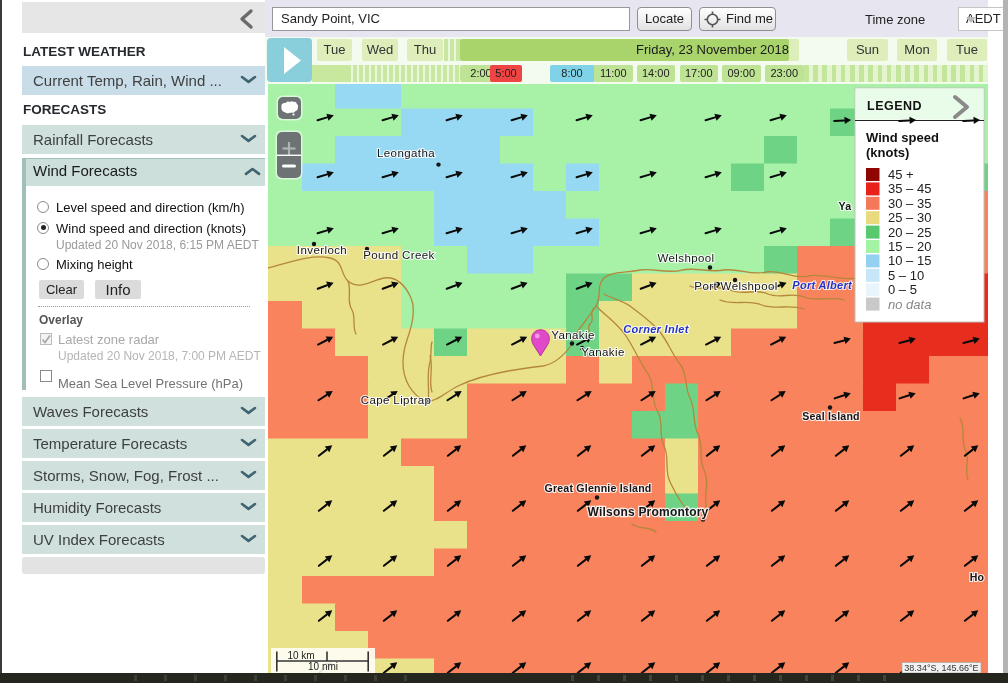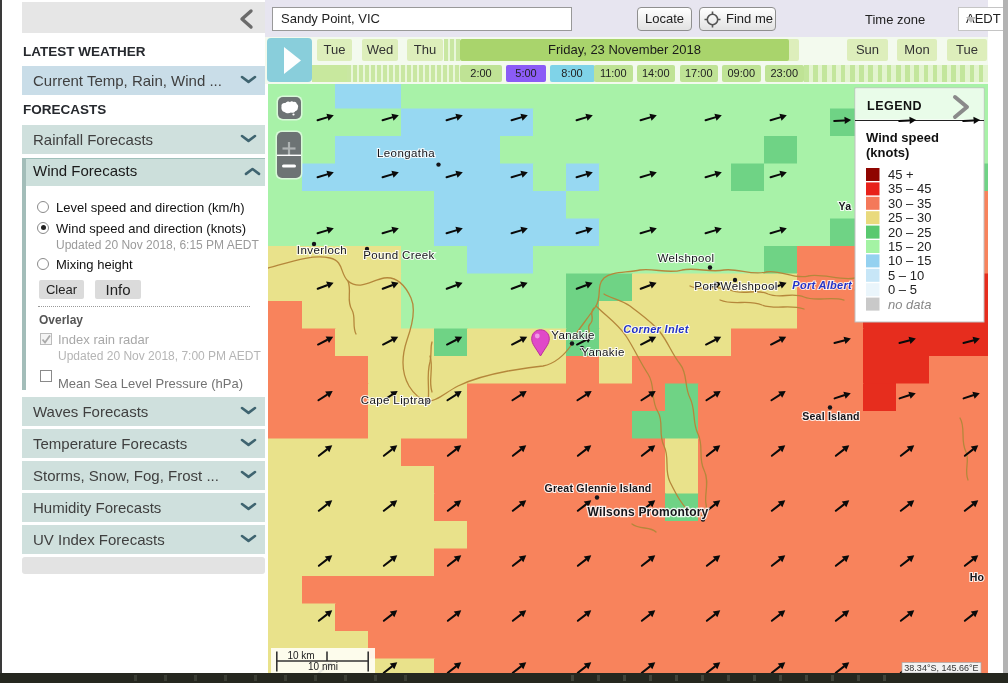--- a/index.html
+++ b/index.html
@@ -85,32 +85,32 @@
 <div class="abs" style="left:95px;top:280px;width:46px;height:19px;background:#dbdbdb;border-radius:2px;font-size:15px;color:#222;text-align:center;line-height:19px">Info</div>
 
 <div class="abs" style="left:38px;top:306px;width:212px;border-top:1.5px dotted #9a9a9a"></div>
 
 <div class="abs" style="left:39px;top:313px;font-size:12px;font-weight:bold;color:#555">Overlay</div>
 
 <div class="abs" style="left:40px;top:333px;width:12px;height:12px;border:1px solid #bbb;background:#f4f4f4"></div>
 <svg class="abs" style="left:41px;top:334px" width="11" height="11">
     <path d="M1.5,5.5 L4,8.5 L9,1.5" fill="none" stroke="#aaa" stroke-width="1.8"></path>
   </svg>
-<div class="abs" style="left:58px;top:331.5px;font-size:13px;color:#a8a8a8">Index rain radar</div>
+<div class="abs" style="left:58px;top:331.5px;font-size:13px;color:#a8a8a8">Latest zone radar</div>
 
 <div class="abs" style="left:58px;top:348.5px;font-size:12px;color:#b5b5b5">Updated 20 Nov 2018, 7:00 PM AEDT</div>
 
 <div class="abs" style="left:40px;top:369.5px;width:12px;height:12px;border:1px solid #8a8a8a;background:#fff"></div>
 <div class="abs" style="left:58px;top:376px;font-size:13px;color:#737373">Mean Sea Level Pressure (hPa)</div>
 
 <div class="abs" style="left:22px;top:557px;width:243px;height:17px;background:#e3e3e3;border-radius:3px"></div>
 
 <div class="abs" style="left:265px;top:0;width:723px;height:37px;background:#e7e5f0"></div>
 
-<div class="abs" style="left:272px;top:7px;width:300px;height:24px;background:#fff;border:1px solid #999;font-size:13px;color:#222;line-height:22px;padding-left:8px">Sandy Point, VIC</div>
+<div class="abs" style="left:272px;top:7px;width:358px;height:24px;background:#fff;border:1px solid #999;font-size:13px;color:#222;line-height:22px;padding-left:8px">Sandy Point, VIC</div>
 
 <div class="btn" style="left:637px;width:55px">Locate</div>
 
 <div class="btn" style="left:699px;width:77px;text-align:left;padding-left:26px">Find me</div>
 <svg class="abs" style="left:703px;top:10px" width="19" height="19">
     <circle cx="9.5" cy="9.5" r="5.2" fill="none" stroke="#555" stroke-width="1.6"></circle>
     <path d="M9.5,1.5 V4.5 M9.5,14.5 V17.5 M1.5,9.5 H4.5 M14.5,9.5 H17.5" stroke="#555" stroke-width="1.6"></path>
   </svg>
 
 <div class="abs" style="left:865px;top:12px;font-size:13px;color:#222">Time zone</div>
@@ -136,23 +136,23 @@
     <path d="M2,1 L19,14.5 L2,28 Z" fill="#fdfefe"></path>
   </svg>
 <div class="day" style="left:317px;width:35px">Tue</div>
 <div class="day" style="left:362px;width:36px">Wed</div>
 <div class="day" style="left:407px;width:36px">Thu</div>
 <div class="day" style="left:758px;width:41px">Sat</div>
 <div class="day" style="left:847px;width:41px">Sun</div>
 <div class="day" style="left:897px;width:40px">Mon</div>
 <div class="day" style="left:947px;width:40px">Tue</div>
 
-<div class="abs" style="left:460px;top:39px;width:329px;height:22px;background:#a9d46c;border-radius:2px;font-size:13px;color:#1a1a1a;text-align:center;line-height:22px">Friday, 23 November 2018</div>
+<div class="abs" style="left:460px;top:39px;width:329px;height:22px;background:#a9d46c;border-radius:2px;font-size:13px;color:#1a1a1a;text-align:right;line-height:22px">Friday, 23 November 2018</div>
 <div class="hr" style="left:460px;width:42px;background:#bfe395">2:00</div>
-<div class="hr" style="left:506px;width:40px;background:#8b5cf6">5:00</div>
+<div class="hr" style="left:490px;width:32px;background:#ef4444">5:00</div>
 <div class="hr" style="left:549.5px;width:45px;background:#7fd3e8">8:00</div>
 <div class="hr" style="left:593.5px;width:39.5px;background:#bfe395">11:00</div>
 <div class="hr" style="left:636.5px;width:38.5px;background:#bfe395">14:00</div>
 <div class="hr" style="left:679.5px;width:38.5px;background:#bfe395">17:00</div>
 <div class="hr" style="left:722px;width:38.5px;background:#bfe395">09:00</div>
 <div class="hr" style="left:765px;width:38.5px;background:#bfe395">23:00</div>
 
 <div class="abs" style="left:268px;top:84px">
 
 <svg id="map" width="720" height="589" viewBox="268 84 720 589" xmlns="http://www.w3.org/2000/svg">

